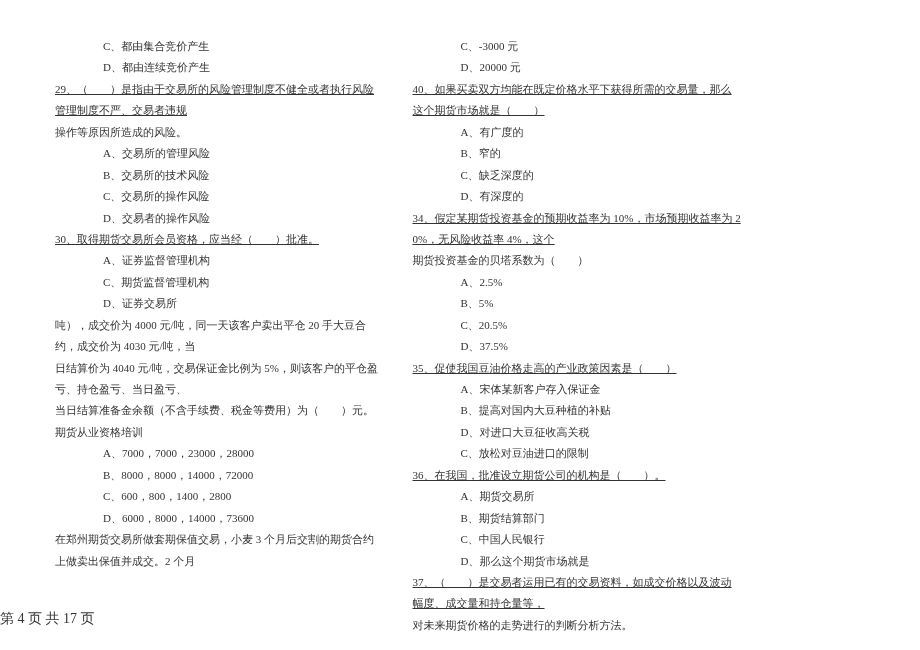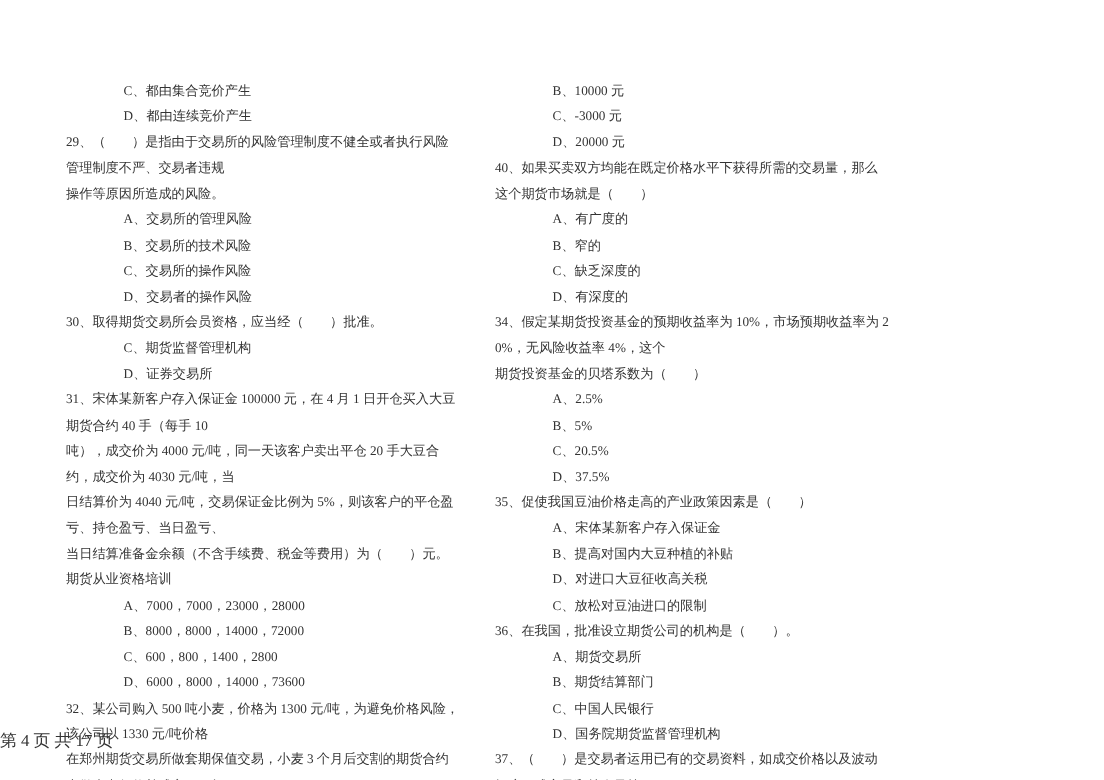--- a/index.html
+++ b/index.html
@@ -11,41 +11,42 @@
     font-family: "SimSun", "宋体", serif;
     font-size: 11px;
     color: #333;
     line-height: 1.95;
   }
   .page {
     width: 797px;
     height: 650px;
     position: relative;
     box-sizing: border-box;
-    padding: 66px 55px 28px 55px;
+    padding: 36px 55px 28px 55px;
   }
   .cols {
     display: flex;
     flex-direction: row;
     gap: 28px;
     height: 560px;
   }
   .col {
     flex: 1;
     min-width: 0;
   }
   .line {
     white-space: normal;
     word-break: break-all;
   }
   .opt {
     padding-left: 48px;
   }
   .q {
     padding-left: 0;
+    text-decoration: underline;
   }
   .cont {
     padding-left: 0;
   }
   .footer {
     position: absolute;
     bottom: 18px;
     left: 0;
     width: 920px;
     font-size: 14px;
@@ -63,39 +64,37 @@
       <div class="line opt">D、都由连续竞价产生</div>
 
       <div class="line q">29、（　　）是指由于交易所的风险管理制度不健全或者执行风险管理制度不严、交易者违规</div>
       <div class="line cont">操作等原因所造成的风险。</div>
       <div class="line opt">A、交易所的管理风险</div>
       <div class="line opt">B、交易所的技术风险</div>
       <div class="line opt">C、交易所的操作风险</div>
       <div class="line opt">D、交易者的操作风险</div>
 
       <div class="line q">30、取得期货交易所会员资格，应当经（　　）批准。</div>
+      <div class="line opt">A、证券监督管理机构</div>
       <div class="line opt">C、期货监督管理机构</div>
       <div class="line opt">D、证券交易所</div>
 
-      <div class="line q">31、宋体某新客户存入保证金 100000 元，在 4 月 1 日开仓买入大豆期货合约 40 手（每手 10</div>
       <div class="line cont">吨），成交价为 4000 元/吨，同一天该客户卖出平仓 20 手大豆合约，成交价为 4030 元/吨，当</div>
       <div class="line cont">日结算价为 4040 元/吨，交易保证金比例为 5%，则该客户的平仓盈亏、持仓盈亏、当日盈亏、</div>
       <div class="line cont">当日结算准备金余额（不含手续费、税金等费用）为（　　）元。　期货从业资格培训</div>
       <div class="line opt">A、7000，7000，23000，28000</div>
       <div class="line opt">B、8000，8000，14000，72000</div>
       <div class="line opt">C、600，800，1400，2800</div>
       <div class="line opt">D、6000，8000，14000，73600</div>
 
-      <div class="line q">32、某公司购入 500 吨小麦，价格为 1300 元/吨，为避免价格风险，该公司以 1330 元/吨价格</div>
       <div class="line cont">在郑州期货交易所做套期保值交易，小麦 3 个月后交割的期货合约上做卖出保值并成交。2 个月</div>
 
     </div>
 
     <div class="col">
-      <div class="line opt">B、10000 元</div>
       <div class="line opt">C、-3000 元</div>
       <div class="line opt">D、20000 元</div>
 
       <div class="line q">40、如果买卖双方均能在既定价格水平下获得所需的交易量，那么这个期货市场就是（　　）</div>
       <div class="line opt">A、有广度的</div>
       <div class="line opt">B、窄的</div>
       <div class="line opt">C、缺乏深度的</div>
       <div class="line opt">D、有深度的</div>
 
       <div class="line q">34、假定某期货投资基金的预期收益率为 10%，市场预期收益率为 20%，无风险收益率 4%，这个</div>
@@ -108,21 +107,21 @@
       <div class="line q">35、促使我国豆油价格走高的产业政策因素是（　　）</div>
       <div class="line opt">A、宋体某新客户存入保证金</div>
       <div class="line opt">B、提高对国内大豆种植的补贴</div>
       <div class="line opt">D、对进口大豆征收高关税</div>
       <div class="line opt">C、放松对豆油进口的限制</div>
 
       <div class="line q">36、在我国，批准设立期货公司的机构是（　　）。</div>
       <div class="line opt">A、期货交易所</div>
       <div class="line opt">B、期货结算部门</div>
       <div class="line opt">C、中国人民银行</div>
-      <div class="line opt">D、国务院期货监督管理机构</div>
+      <div class="line opt">D、那么这个期货市场就是</div>
 
       <div class="line q">37、（　　）是交易者运用已有的交易资料，如成交价格以及波动幅度、成交量和持仓量等，</div>
       <div class="line cont">对未来期货价格的走势进行的判断分析方法。</div>
     </div>
 
   </div>
 
   <div class="footer">第 4 页 共 17 页</div>
 </div>
 

